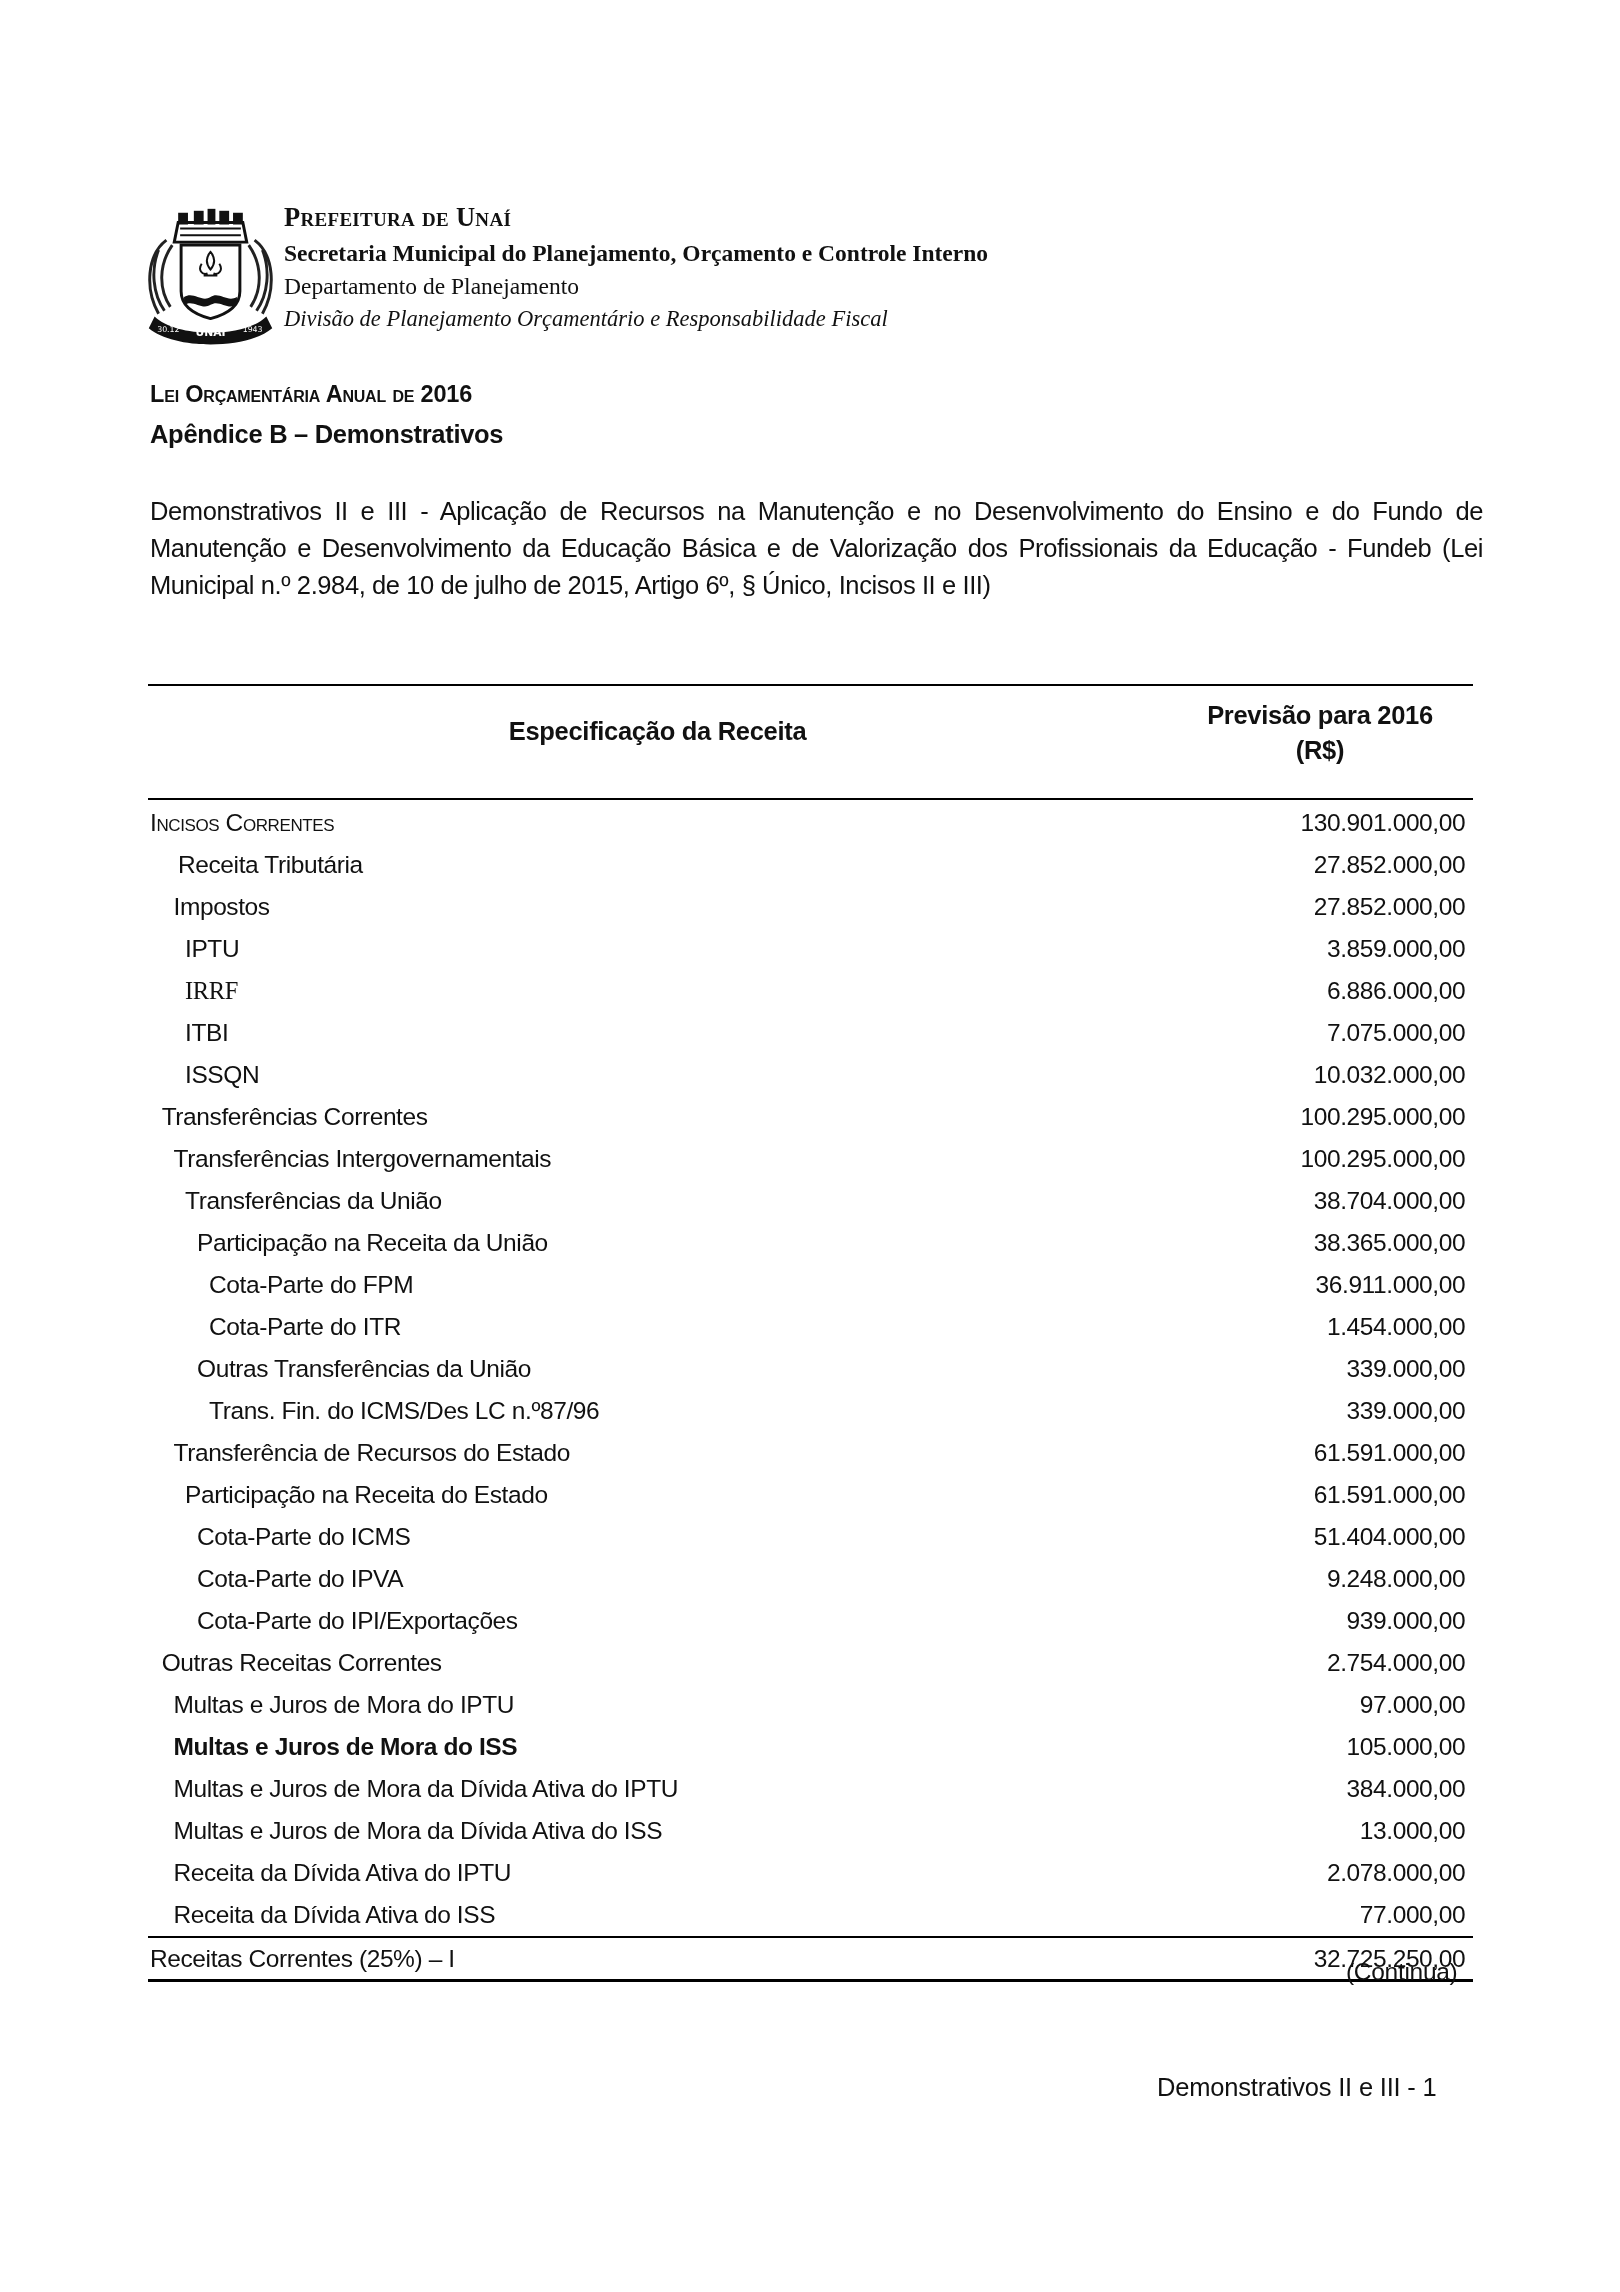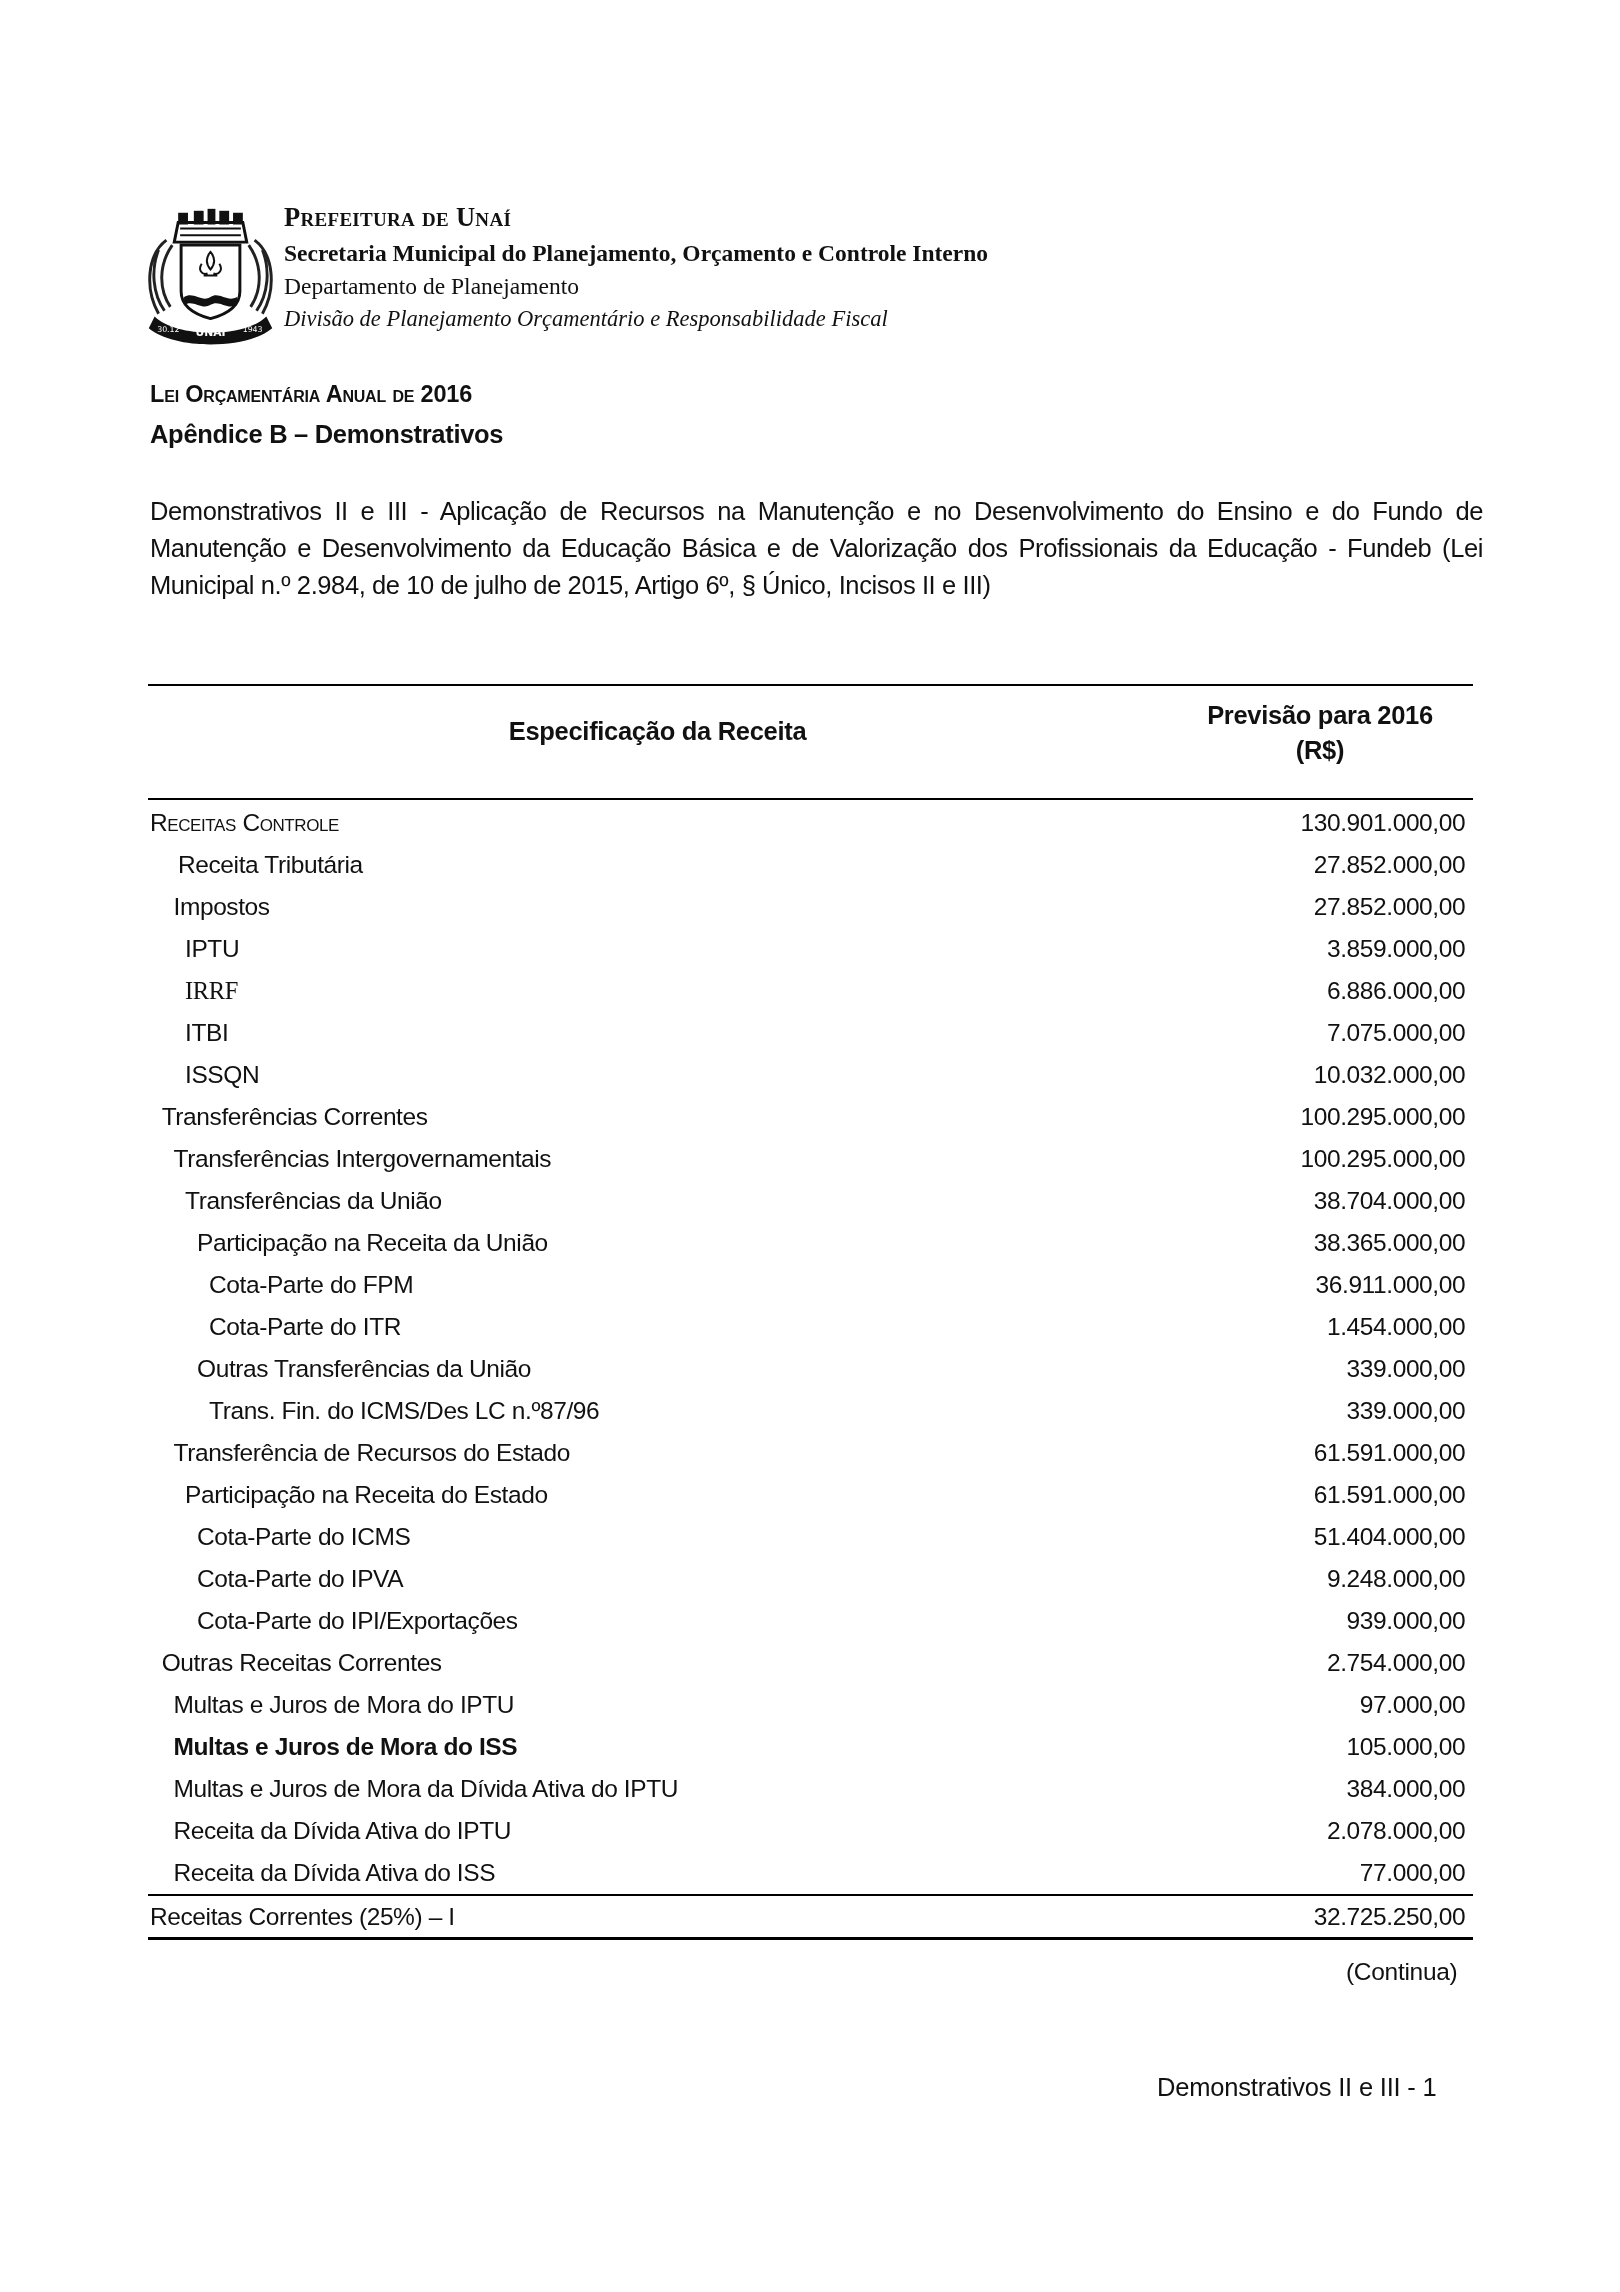--- a/index.html
+++ b/index.html
@@ -87,21 +87,21 @@
   <div class="thead">
     <div class="th-spec">Especificação da Receita</div>
     <div class="th-val">
       <div>Previsão para 2016</div>
       <div>(R$)</div>
     </div>
   </div>
   <div class="rule-head"></div>
   <div class="tbody" id="tbody">
       <div class="row">
-        <span class="lbl sc" style="left: 2px;">Receitas Controle</span>
+        <span class="lbl sc" style="left: 2px;">Incisos Correntes</span>
         <span class="val">130.901.000,00</span>
       </div>
       <div class="row">
         <span class="lbl" style="left: 30px;">Receita Tributária</span>
         <span class="val">27.852.000,00</span>
       </div>
       <div class="row">
         <span class="lbl" style="left: 25.5px;">Impostos</span>
         <span class="val">27.852.000,00</span>
       </div>
@@ -181,20 +181,24 @@
         <span class="lbl" style="left: 25.5px;">Multas e Juros de Mora do IPTU</span>
         <span class="val">97.000,00</span>
       </div>
       <div class="row">
         <span class="lbl" style="left: 25.5px; font-weight: bold;">Multas e Juros de Mora do ISS</span>
         <span class="val">105.000,00</span>
       </div>
       <div class="row">
         <span class="lbl" style="left: 25.5px;">Multas e Juros de Mora da Dívida Ativa do IPTU</span>
         <span class="val">384.000,00</span>
+      </div>
+      <div class="row">
+        <span class="lbl" style="left: 25.5px;">Multas e Juros de Mora da Dívida Ativa do ISS</span>
+        <span class="val">13.000,00</span>
       </div>
       <div class="row">
         <span class="lbl" style="left: 25.5px;">Receita da Dívida Ativa do IPTU</span>
         <span class="val">2.078.000,00</span>
       </div>
       <div class="row">
         <span class="lbl" style="left: 25.5px;">Receita da Dívida Ativa do ISS</span>
         <span class="val">77.000,00</span>
       </div>
     </div>

